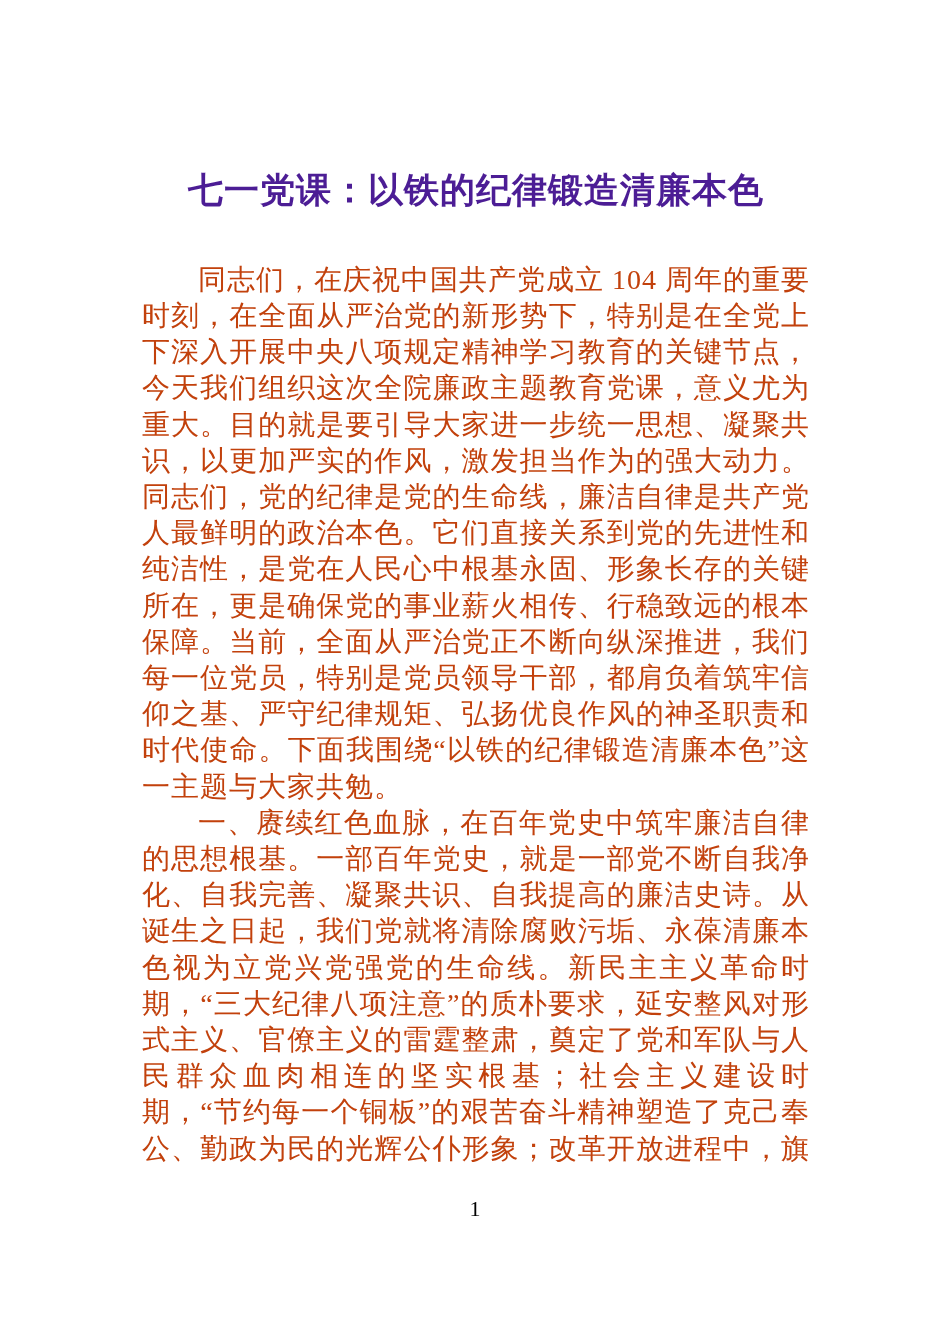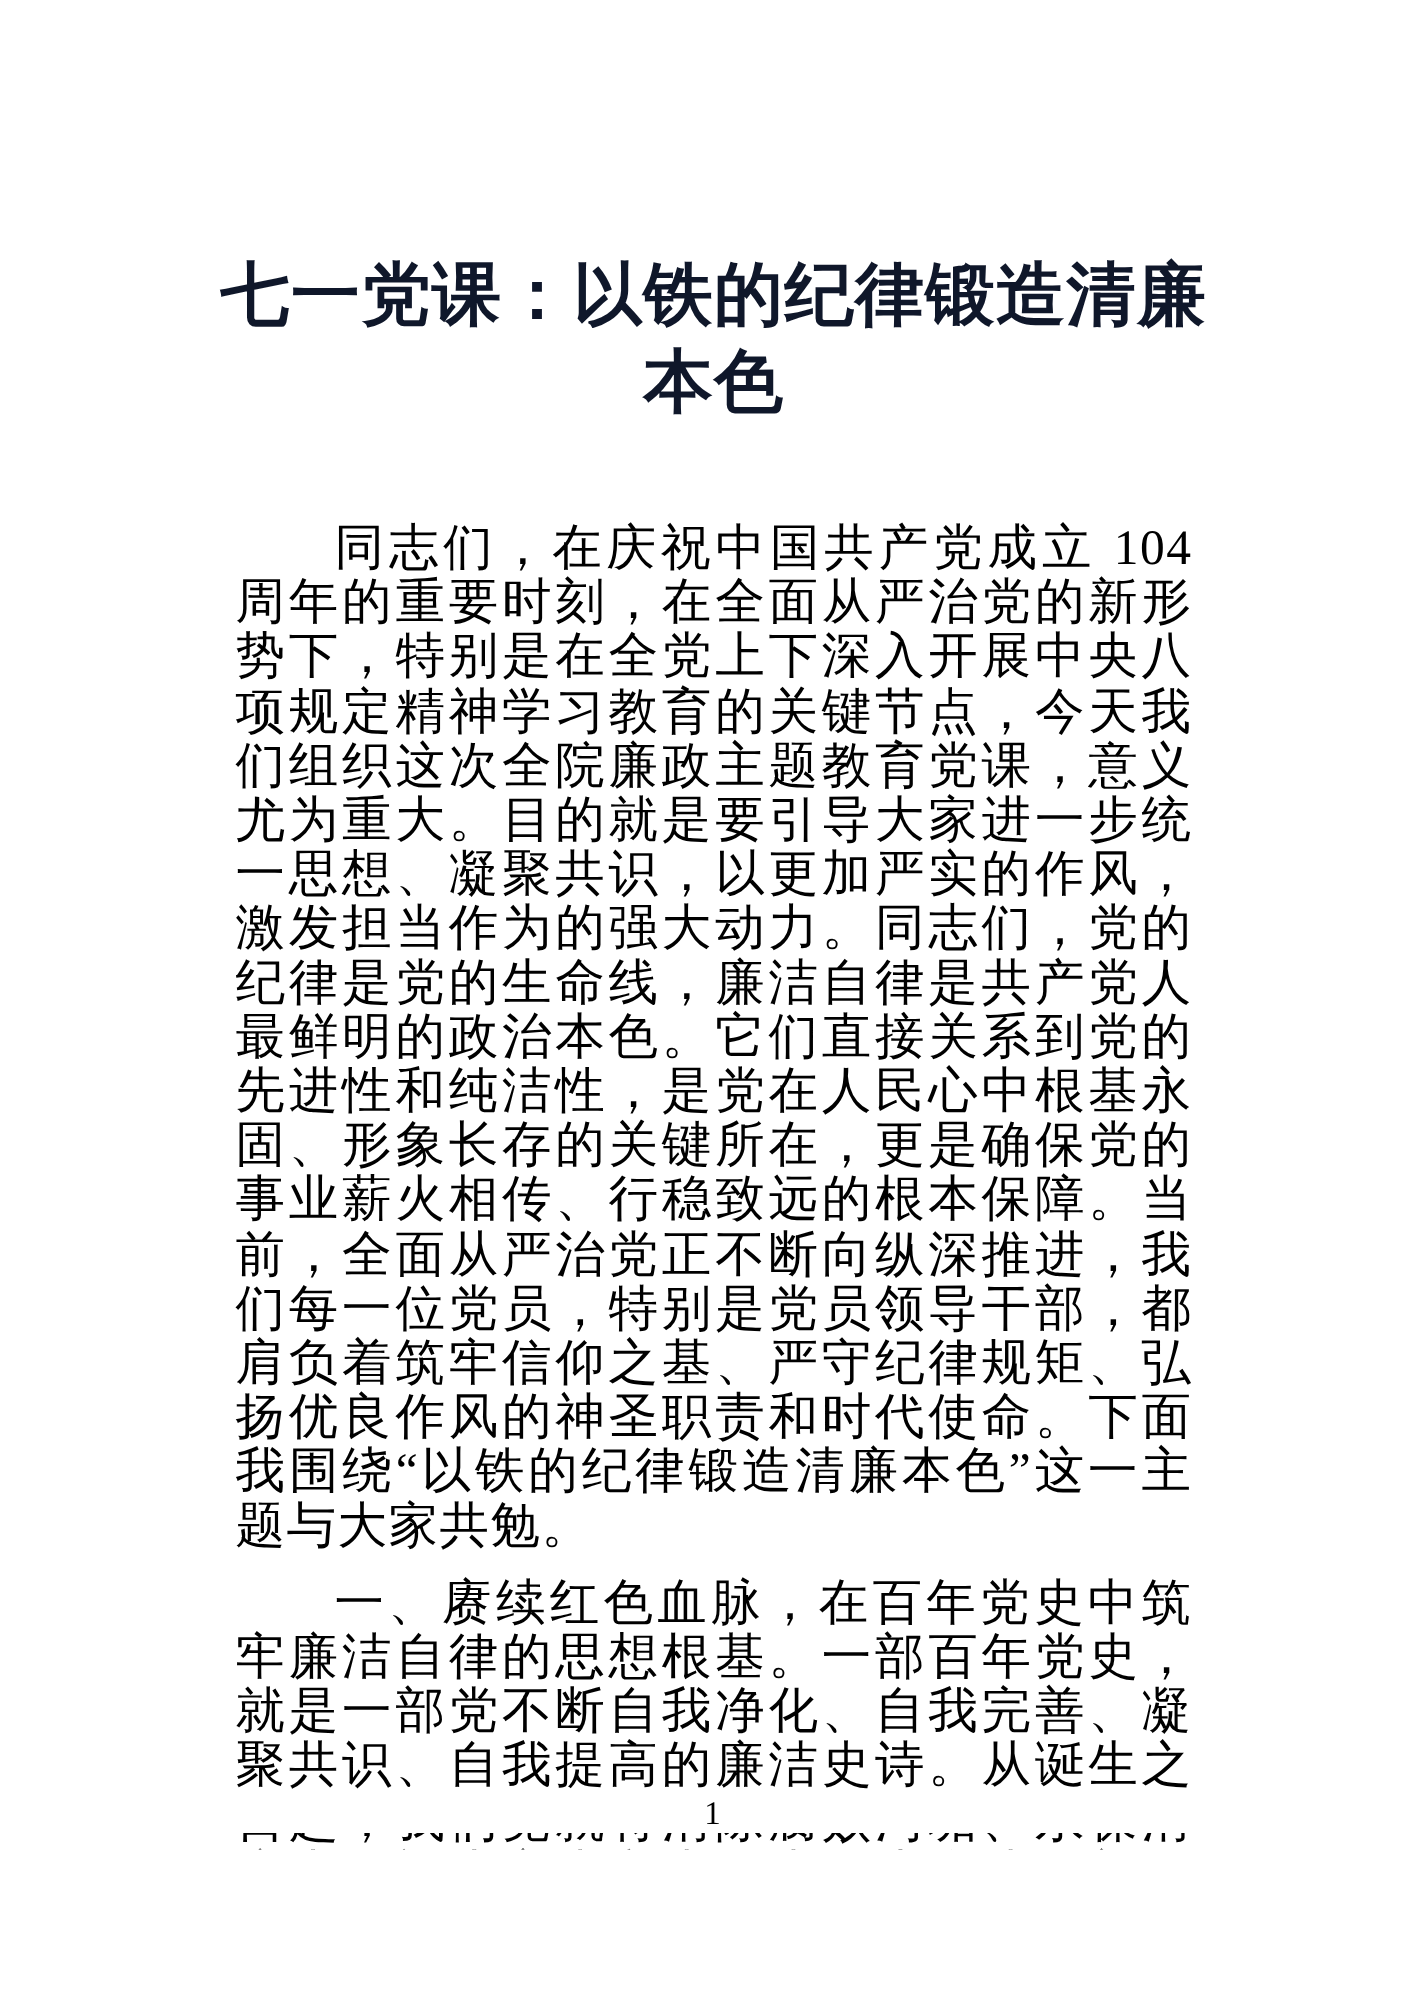--- a/index.html
+++ b/index.html
@@ -20,39 +20,39 @@
     width: 950px;
     height: 1344px;
     padding: 168px 140px 0 142px;
     background: #ffffff;
     overflow: hidden;
   }
   .doc-title {
     margin: 0 0 50px 0;
     font-family: "Liberation Sans", "DejaVu Sans", sans-serif;
     font-weight: 700;
-    font-size: 46px;
+    font-size: 35px;
     line-height: 1.25;
     text-align: center;
-    color: #0f172a;
+    color: #4c1d95;
     letter-spacing: 1px;
   }
   .doc-body {
     max-height: 900px;
     overflow: hidden;
   }
   .para {
-    margin: 15px;
-    font-size: 33px;
+    margin: 0;
+    font-size: 28px;
     line-height: 36.2px;
     letter-spacing: 1px;
     text-align: justify;
     text-justify: inter-ideograph;
     text-indent: 2em;
-    color: #000000;
+    color: #c2410c;
     word-break: break-all;
   }
   .page-number {
     position: absolute;
     left: 0;
     bottom: 122px;
     width: 100%;
     text-align: center;
     font-size: 22px;
     color: #000000;

